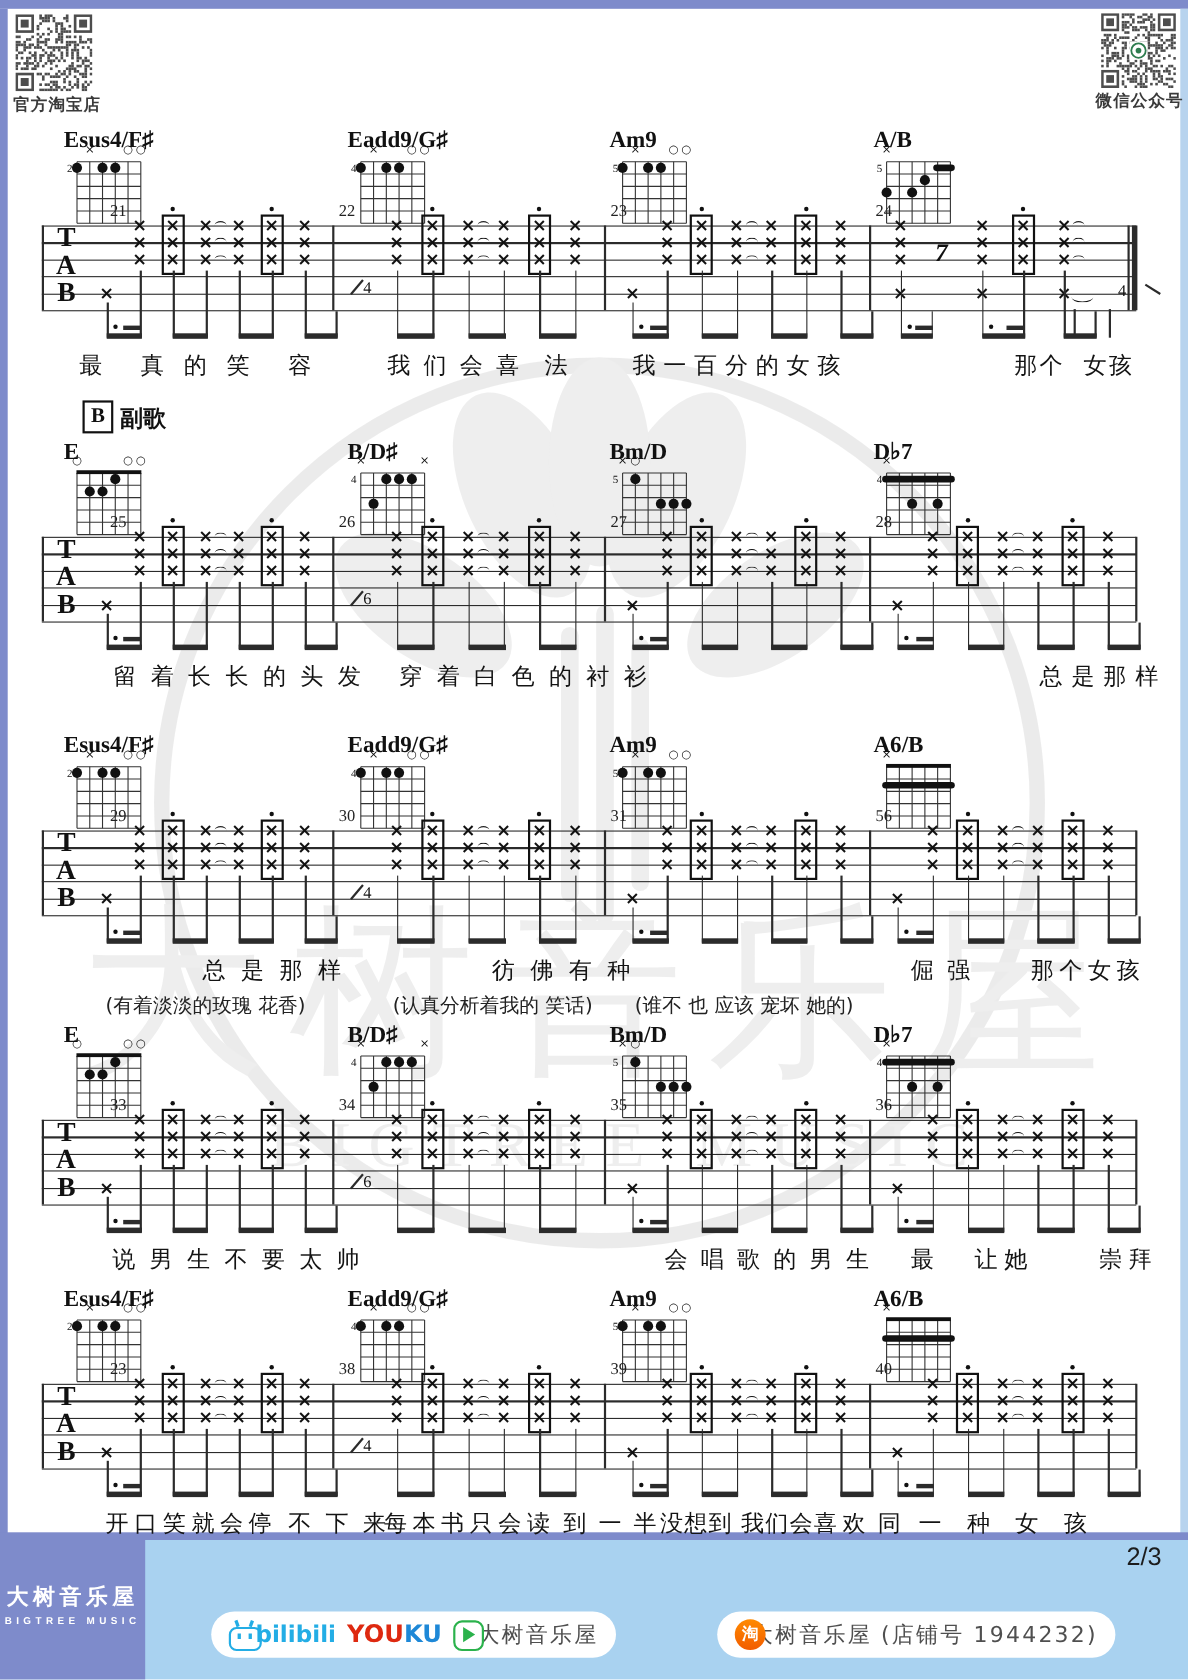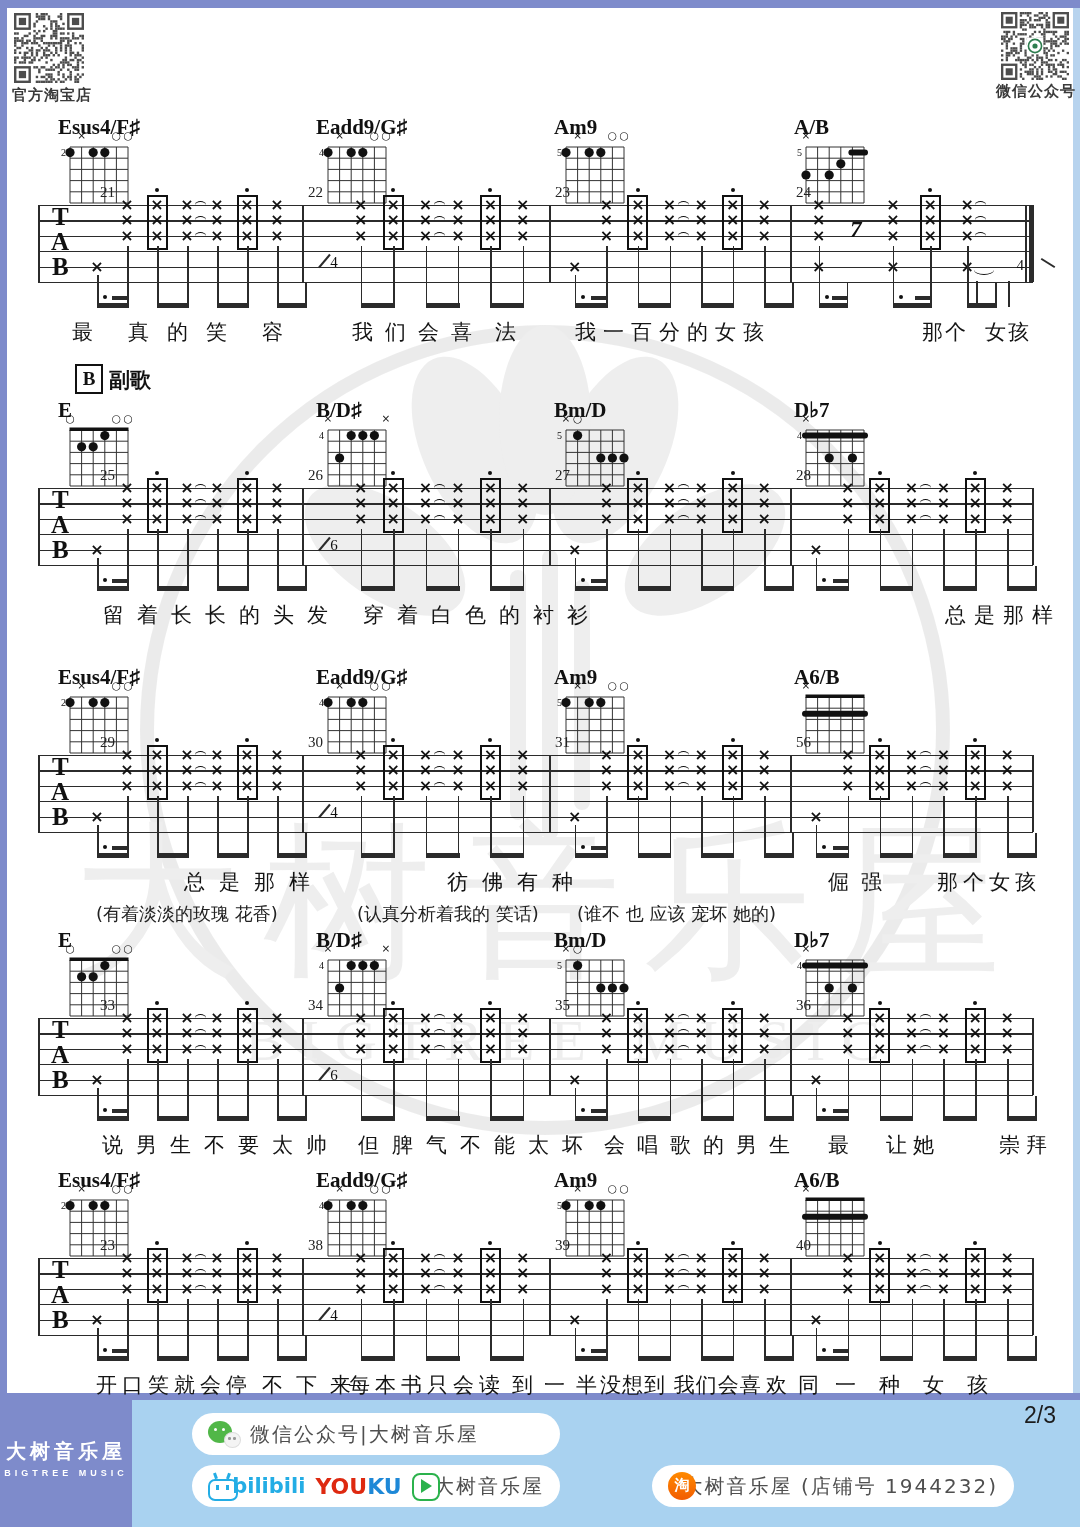--- a/index.html
+++ b/index.html
@@ -1693,21 +1693,20 @@
       <div class="ln" style="left: 879.6px; top: 1058.8px; width: 1.6px; height: 61.2px;"></div>
       <div class="ln" style="left: 911.5px; top: 1058.8px; width: 1.6px; height: 61.2px;"></div>
       <div class="ln" style="left: 879.6px; top: 1116px; width: 33.5px; height: 4.5px;"></div>
       <div class="ln" style="left: 943.4px; top: 1058.8px; width: 1.6px; height: 61.2px;"></div>
       <div class="ln" style="left: 975.2px; top: 1058.8px; width: 1.6px; height: 61.2px;"></div>
       <div class="ln" style="left: 943.4px; top: 1116px; width: 33.5px; height: 4.5px;"></div>
       <div class="ln" style="left: 1007.1px; top: 1058.8px; width: 1.6px; height: 61.2px;"></div>
       <div class="ln" style="left: 1035.1px; top: 1096px; width: 1.6px; height: 24px;"></div>
       <div class="ln" style="left: 1007.1px; top: 1116px; width: 29.6px; height: 4.5px;"></div>
       <div class="lyr" style="left: 102px; top: 1131px; letter-spacing: 13px;">说男生不要太帅</div>
-      <div class="lyr" style="left: 358px; top: 1131px; letter-spacing: 13px;">但脾气不能太坏</div>
       <div class="lyr" style="left: 604px; top: 1131px; letter-spacing: 12px;">会唱歌的男生</div>
       <div class="lyr" style="left: 828px; top: 1131px; letter-spacing: 0px;">最</div>
       <div class="lyr" style="left: 886px; top: 1131px; letter-spacing: 6px;">让她</div>
       <div class="lyr" style="left: 999px; top: 1131px; letter-spacing: 6px;">崇拜</div>
       <div class="chname" style="left: 58px; top: 1168px;">Esus4/F♯</div>
       <div class="abs" style="left: 60px; top: 1180px; width: 78px; height: 82px;"><svg width="78" height="82" viewBox="0 0 78 82">
           <text x="21.6" y="12" font-size="10.5" font-family="DejaVu Sans" fill="#111" text-anchor="middle">×</text>
           <text x="56.4" y="12" font-size="10.5" font-family="DejaVu Sans" fill="#111" text-anchor="middle">○</text>
           <text x="68" y="12" font-size="10.5" font-family="DejaVu Sans" fill="#111" text-anchor="middle">○</text>
           <line x1="10" y1="20" x2="10" y2="76" stroke="#333" stroke-width="1"></line>
@@ -1971,31 +1970,20 @@
       <div class="lyr" style="left: 766px; top: 1371px; letter-spacing: 11px;">欢同</div>
       <div class="lyr" style="left: 835px; top: 1371px; letter-spacing: 23px;">一种女孩</div>
     </div>
 
   <div id="footer" style="top:1400px;height:127px;">
     <div id="logo-block" style="width:132px;">
       <div style="margin-top:38px;font:700 20px 'DejaVu Sans',sans-serif;letter-spacing:4px;">大树音乐屋</div>
       <div style="font:700 9px 'Liberation Sans',sans-serif;letter-spacing:4px;margin-top:3px;">BIGTREE MUSIC</div>
     </div>
 
-    <div class="pill" style="left:192px;top:13px;width:368px;">
-      <span class="abs" style="position:relative;width:32px;height:28px;display:inline-block;">
-        <span style="position:absolute;left:0;top:1px;width:24px;height:22px;background:#51B748;border-radius:50% 50% 50% 50%;"></span>
-        <span style="position:absolute;left:6px;top:8px;width:3px;height:3px;background:#fff;border-radius:50%;"></span>
-        <span style="position:absolute;left:14px;top:8px;width:3px;height:3px;background:#fff;border-radius:50%;"></span>
-        <span style="position:absolute;left:16px;top:12px;width:15px;height:14px;background:#f4f4f4;border:1px solid #ddd;border-radius:50%;"></span>
-        <span style="position:absolute;left:20px;top:17px;width:2.5px;height:2.5px;background:#9a9a9a;border-radius:50%;"></span>
-        <span style="position:absolute;left:25px;top:17px;width:2.5px;height:2.5px;background:#9a9a9a;border-radius:50%;"></span>
-      </span>
-      <span class="pilltext">微信公众号|大树音乐屋</span>
-    </div>
 
 
     <div class="pill" style="left:192px;top:65px;width:368px;">
       <span style="position:relative;width:30px;height:26px;display:inline-block;">
         <span style="position:absolute;left:0;top:6px;width:26px;height:18px;border:2.5px solid #23ADE5;border-radius:7px;"></span>
         <span style="position:absolute;left:6px;top:0;width:2.5px;height:6px;background:#23ADE5;transform:rotate(-20deg);"></span>
         <span style="position:absolute;left:19px;top:0;width:2.5px;height:6px;background:#23ADE5;transform:rotate(20deg);"></span>
         <span style="position:absolute;left:8px;top:12px;width:3px;height:5px;background:#23ADE5;"></span>
         <span style="position:absolute;left:18px;top:12px;width:3px;height:5px;background:#23ADE5;"></span>
       </span>

